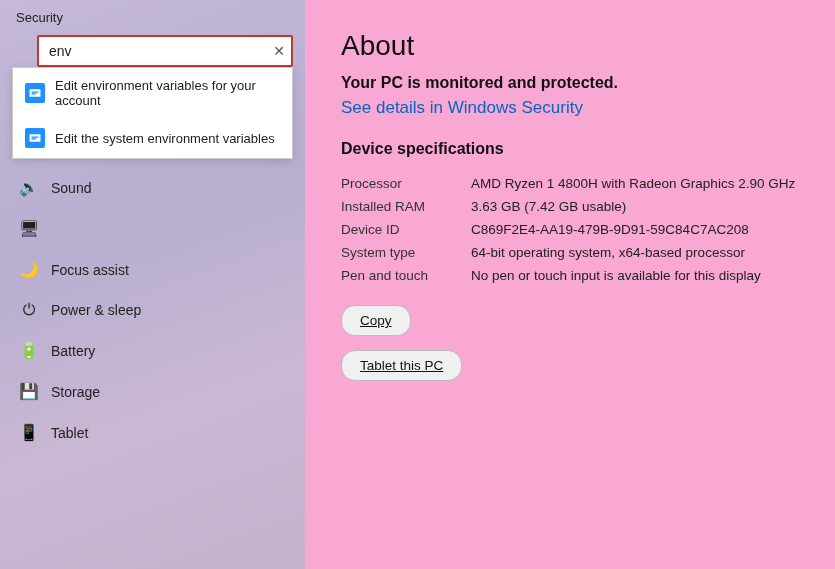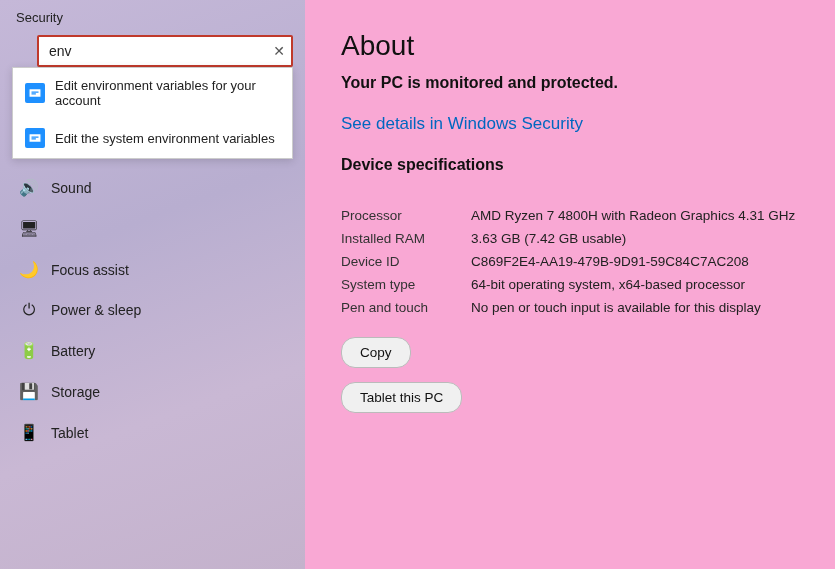--- a/index.html
+++ b/index.html
@@ -129,37 +129,37 @@
       font-size: 28px;
       font-weight: 300;
       color: #111;
       margin-bottom: 12px;
     }
 
     .protected-text {
       font-size: 16px;
       font-weight: 600;
       color: #111;
-      margin-bottom: 22px;
+      margin-bottom: 6px;
     }
 
     .see-details-link {
       color: #0067c0;
       font-size: 17px;
       cursor: pointer;
       text-decoration: none;
       display: inline-block;
       margin-bottom: 22px;
     }
 
     .section-title {
       font-size: 16px;
       font-weight: 600;
       color: #111;
-      margin-bottom: 30px;
+      margin-bottom: 14px;
     }
 
     .spec-table {
       width: 100%;
       border-collapse: collapse;
       margin-bottom: 18px;
     }
     .spec-table tr td {
       padding: 4px 0;
       vertical-align: top;
@@ -179,20 +179,21 @@
     .btn {
       border: 1px solid #bbb;
       background: #f0f0f0;
       padding: 7px 18px;
       font-size: 13.5px;
       cursor: pointer;
       border-radius: 14px;
       color: #111;
       margin-right: 10px;
       margin-bottom: 10px;
+      text-decoration: underline;
     }
 
     .buttons-row {
       display: flex;
       gap: 0;
       flex-wrap: wrap;
       margin-top: 4px;
     }
   </style>
 </head>
@@ -262,21 +263,21 @@
   <h1 class="about-title">About</h1>
   <p class="protected-text">Your PC is monitored and protected.</p>
   <a class="see-details-link">See details in Windows Security</a>
 
   <h2 class="section-title">Device specifications</h2>
 
   <table class="spec-table">
     <tbody id="spec-tbody">
         <tr>
       <td>Processor</td>
-      <td>AMD Ryzen 7 4800H with Radeon Graphics 4.31 GHz</td>
+      <td>AMD Ryzen 1 4800H with Radeon Graphics 2.90 GHz</td>
     </tr>
         <tr>
       <td>Installed RAM</td>
       <td>3.63 GB (7.42 GB usable)</td>
     </tr>
         <tr>
       <td>Device ID</td>
       <td>C869F2E4-AA19-479B-9D91-59C84C7AC208</td>
     </tr>
         <tr>

